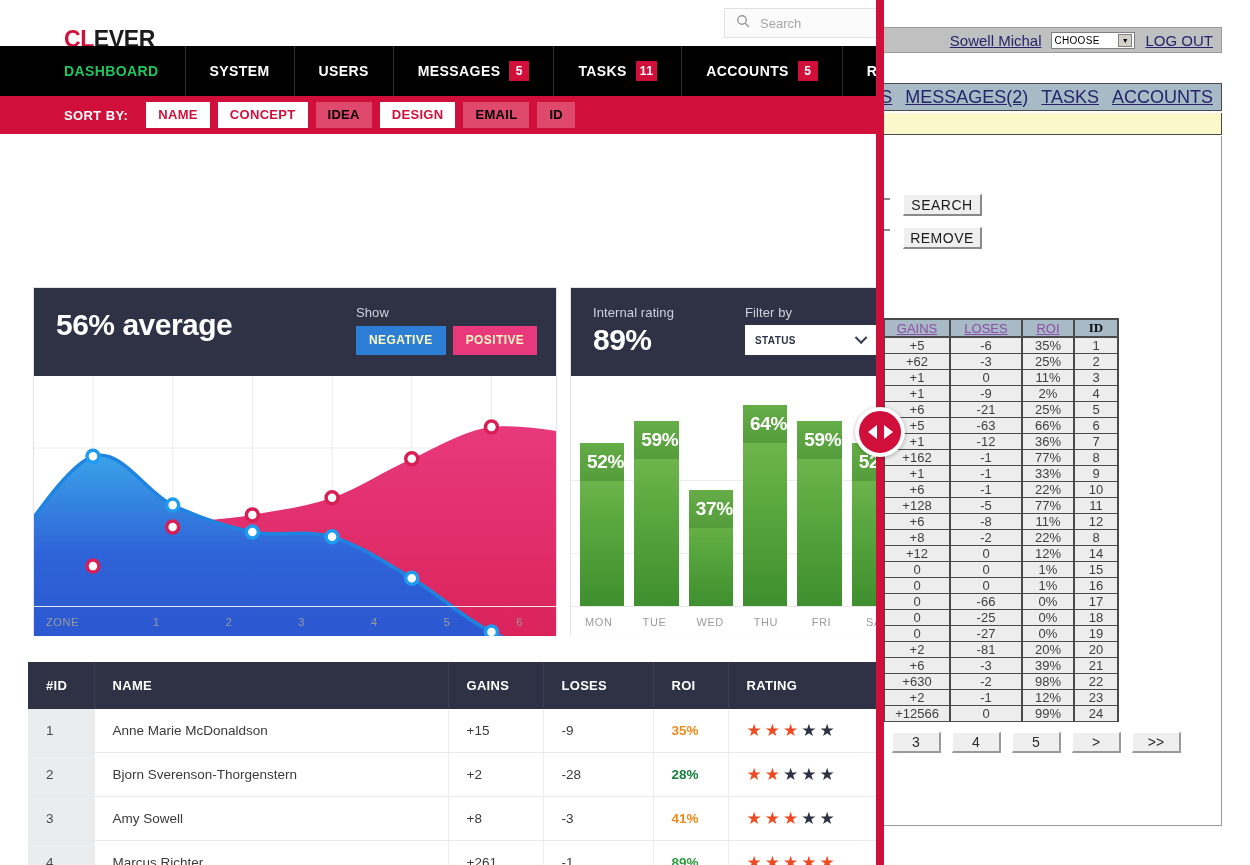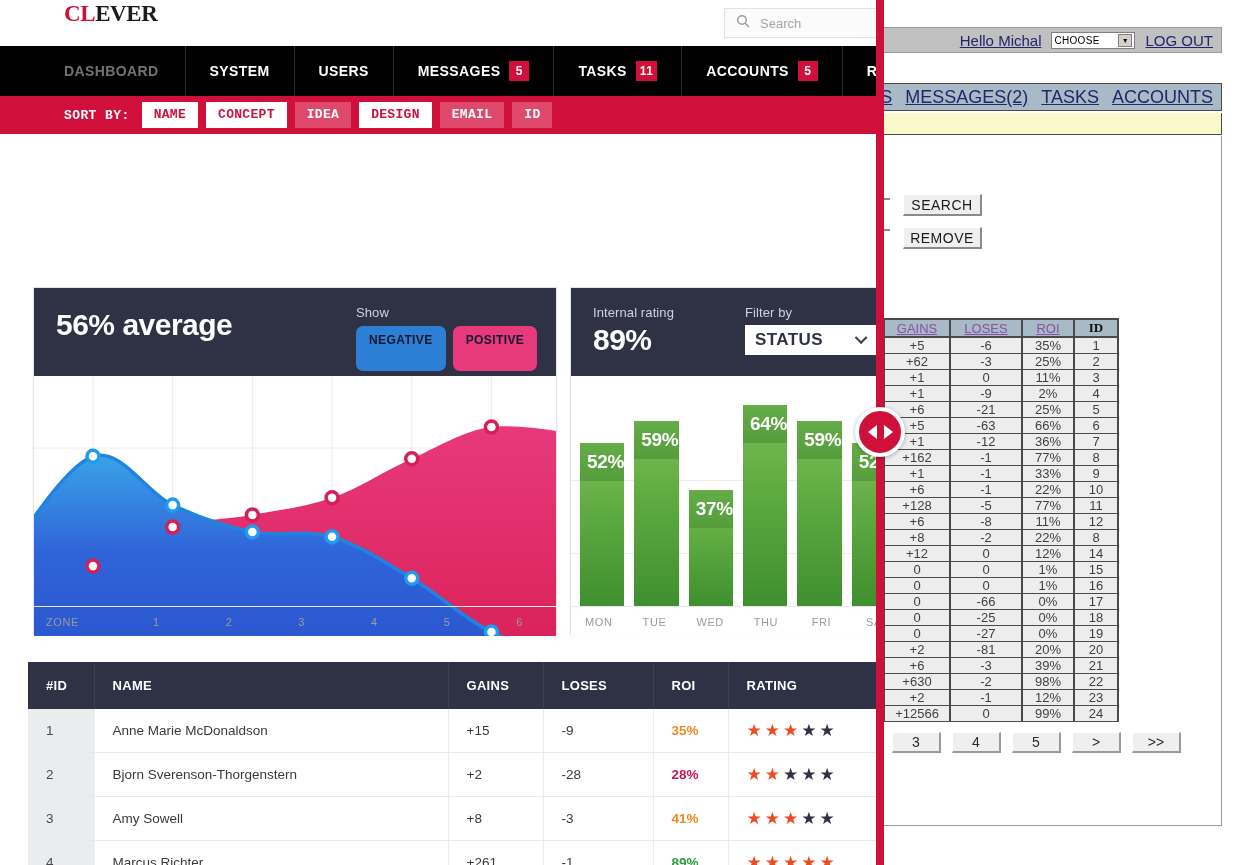--- a/index.html
+++ b/index.html
@@ -102,23 +102,23 @@
 
   
   #modern {
     position: absolute; left: 0; top: 0; width: 876px; height: 865px;
     overflow: hidden; background: #ffffff; z-index: 30;
   }
   .app-header {
     position: relative; height: 46px; background: #ffffff; width: 876px;
   }
   .brand {
-    position: absolute; left: 64px; top: 1px;
+    position: absolute; left: 64px; top: 26px;
     font-size: 23px; font-weight: bold; letter-spacing: -0.4px;
-    font-family: Liberation Serif, serif;
+    font-family: Liberation Sans, sans-serif;
   }
   .brand .cl { color: #d0103a; }
   .brand .ever { color: #1c1c1c; }
   .search-box {
     position: absolute; left: 724px; top: 8px; width: 186px; height: 30px;
     border: 1px solid #e2e2e2; background: #fbfbfb;
     display: flex; align-items: center; gap: 8px; padding-left: 11px;
   }
   .search-box input {
     border: none; outline: none; background: transparent;
@@ -131,44 +131,44 @@
     position: relative; height: 50px; background: #000000; width: 876px;
     display: flex; align-items: stretch;
   }
   .nav-item {
     display: flex; align-items: center; justify-content: center; gap: 9px;
     padding: 0 24px; color: #ffffff; font-size: 14px; font-weight: bold;
     letter-spacing: .4px; position: relative; cursor: pointer;
     border-right: 1px solid #2e2e2e;
   }
   .nav-item:first-child { padding-left: 64px; padding-right: 26px; }
-  .nav-item.active { color: #737373; }
+  .nav-item.active { color: #22c55e; }
   .nav-item.last { border-right: none; }
   .badge {
     background: #d0103a; color: #fff; font-size: 12px; font-weight: bold;
     min-width: 20px; height: 20px; display: flex; align-items: center;
     justify-content: center; padding: 0 4px;
   }
   .nav-pointer {
     position: absolute; left: 107px; top: 96px; width: 0; height: 0;
     border-left: 9px solid transparent; border-right: 9px solid transparent;
     border-bottom: 9px solid #d0103a; z-index: 5;
   }
 
   .sort-bar {
     position: relative; height: 38px; background: #d0103a; width: 876px;
-    display: flex; align-items: center; padding-left: 64px; gap: 6px; font-family: Liberation Mono, monospace;
+    display: flex; align-items: center; padding-left: 64px; gap: 12px;
   }
   .sort-label { color: #fff; font-size: 13px; font-weight: bold; letter-spacing: .4px; margin-right: 6px; }
   .chip {
     font-size: 13px; font-weight: bold; letter-spacing: .3px;
     padding: 5px 12px 6px; cursor: pointer;
   }
   .chip.on { background: #ffffff; color: #d0103a; }
-  .chip.off { background: #de496c; color: #ffffff; text-align: center; }
+  .chip.off { background: #de496c; color: #000000; text-align: center; }
 
   .content { position: relative; width: 876px; padding: 0; }
 
   
   .panel {
     position: absolute; background: #ffffff;
     border: 1px solid #e4e4e4; box-shadow: 0 1px 2px rgba(0,0,0,.05);
   }
   #panel-growth { left: 33px; top: 153px; width: 524px; height: 348px; }
   #panel-rating { left: 570px; top: 153px; width: 336px; height: 348px; }
@@ -176,29 +176,29 @@
     background: #2e3244; height: 88px; position: relative; padding: 17px 22px 0;
     color: #ffffff;
   }
   .ph-label { font-size: 13px; color: #cfd2dc; letter-spacing: .1px; }
   .ph-value { font-size: 30px; font-weight: bold; margin-top: 3px; letter-spacing: -.5px; }
   .ph-right { position: absolute; top: 17px; }
   #growth-right { left: 322px; }
   #rating-right { left: 174px; }
   .toggle-row { display: flex; gap: 7px; margin-top: 6px; }
   .tgl {
-    font-size: 12px; font-weight: bold; letter-spacing: .4px; color: #0f172a;
-    padding: 7px 13px 24px; cursor: pointer; border-radius: 7px;
+    font-size: 12px; font-weight: bold; letter-spacing: .4px; color: #fef9c3;
+    padding: 7px 13px 8px; cursor: pointer;
   }
   .tgl.neg { background: #2d7fd6; }
   .tgl.pos { background: #e8397c; }
   .sel-wrap {
     margin-top: 5px; width: 132px; height: 30px; background: #ffffff;
     display: flex; align-items: center; justify-content: space-between;
-    padding: 0 10px; color: #2e3244; font-size: 17px; font-weight: bold;
+    padding: 0 10px; color: #2e3244; font-size: 10px; font-weight: bold;
     letter-spacing: .4px; cursor: pointer;
   }
   .chev { width: 9px; height: 9px; border-right: 2px solid #3a3f52; border-bottom: 2px solid #3a3f52; transform: rotate(45deg) translate(-3px,-1px); }
 
   .panel-body { position: relative; height: 260px; overflow: hidden; background: #fff; }
   .axis-row {
     position: absolute; left: 0; bottom: 0; width: 100%; height: 30px;
     border-top: 1px solid #e8e8e8; display: flex; align-items: center;
   }
   .axis-tick { font-size: 11px; color: #9b9b9b; letter-spacing: .6px; text-align: center; }
@@ -245,33 +245,33 @@
   }
   table.dt td.idcell { background: #eaecee; color: #4a4a4a; }
   .col-id { width: 66px; }
   .col-name { width: 354px; }
   .col-gains { width: 95px; }
   .col-loses { width: 110px; }
   .col-roi { width: 75px; }
   .col-rating { width: 180px; }
   .roi-hi { color: #2f9e3f; font-weight: bold; }
   .roi-mid { color: #ef8b1d; font-weight: bold; }
-  .roi-lo { color: #be185d; font-weight: bold; }
+  .roi-lo { color: #15803d; font-weight: bold; }
   .stars { display: flex; gap: 3px; font-size: 17px; line-height: 1; }
   .star-on { color: #ef4b23; }
   .star-off { color: #2e3244; }
 </style>
 </head>
 <body>
 <div id="root">
 
 <div id="legacy">
 
   <div class="lg-topbar">
-    <span class="lg-link">Hello Michal</span>
+    <span class="lg-link">Sowell Michal</span>
     <span class="lg-select">
       <span>CHOOSE</span>
       <span class="arw">▼</span>
     </span>
     <span class="lg-link">LOG OUT</span>
   </div>
 
   <div class="lg-navbar">
     <span class="lg-link">TEM</span>
     <span class="lg-link">USERS</span>

